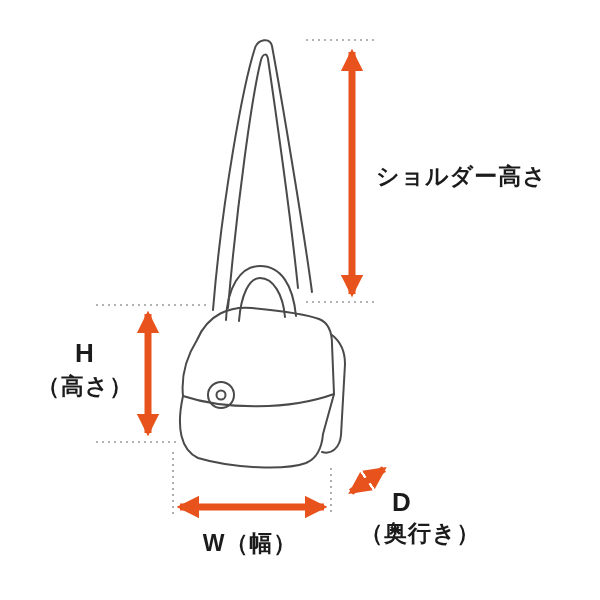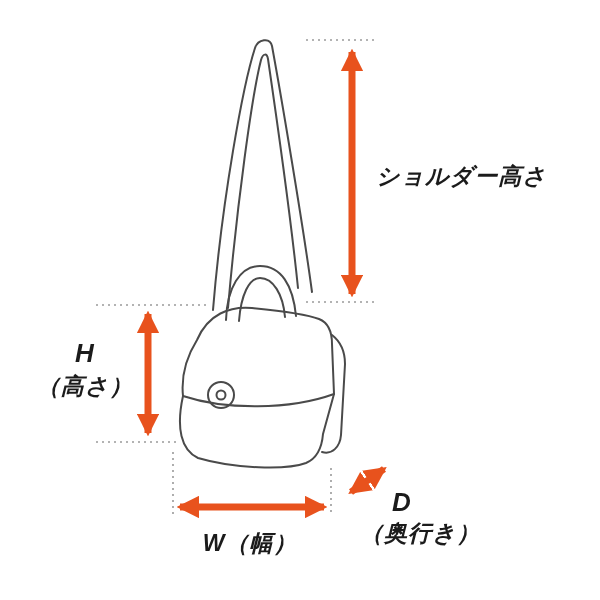--- a/index.html
+++ b/index.html
@@ -7,21 +7,20 @@
     padding: 0;
     background: #ffffff;
   }
   .stage {
     position: relative;
     width: 600px;
     height: 600px;
     background: #ffffff;
     font-family: "Liberation Sans", "DejaVu Sans", sans-serif;
     overflow: hidden;
-    font-style: italic;
   }
   svg { display: block; }
 
   .bag-line {
     fill: none;
     stroke: var(--outline-color, #4a4a4a);
     stroke-width: 2;
     stroke-linecap: round;
     stroke-linejoin: round;
   }

